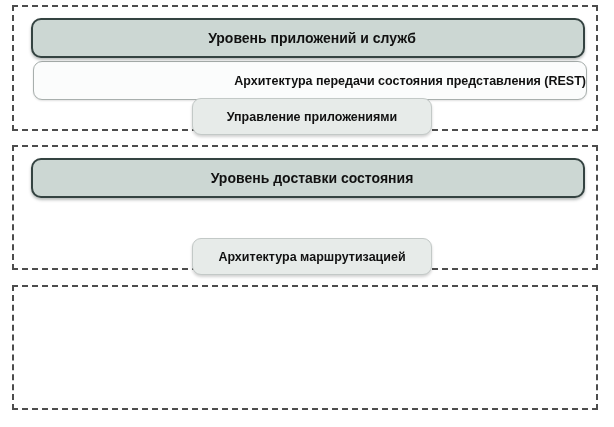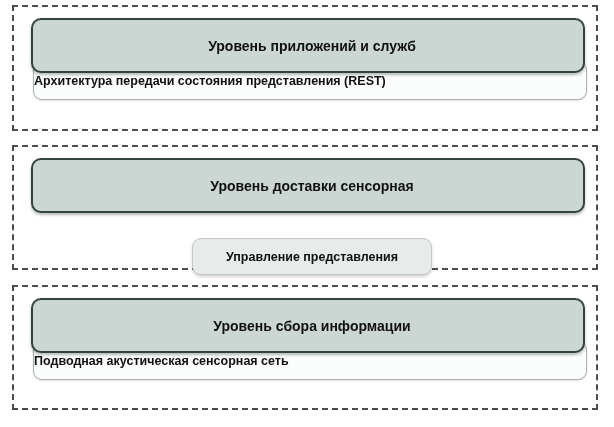--- a/index.html
+++ b/index.html
@@ -19,38 +19,38 @@
     width: 586px;
     height: 126px;
     border: 2px dashed #4d4d4d;
     background: transparent;
   }
   .layer.l1 { top: 5px; }
   .layer.l2 { top: 145px; height: 125px; }
   .layer.l3 { top: 285px; height: 125px; }
   .header-box {
     position: absolute;
-    left: 17px; right: 11px; top: 11px; height: 55px;
+    left: 17px; right: 11px; top: 11px; height: 40px;
     background: #ccd7d3;
     border: 2px solid #344341;
     border-radius: 10px;
     display: flex; align-items: center; justify-content: center;
     font-size: 14px; font-weight: bold;
     z-index: 2;
     box-shadow: 0 2px 3px rgba(50,60,58,0.35);
     text-align: center;
     padding-left: 8px;
   }
   .sub-box {
     position: absolute;
     left: 19px; right: 9px; top: 54px; height: 39px;
     background: #fbfcfc;
     border: 1px solid #a8afad;
     border-radius: 9px;
-    display: flex; align-items: center; justify-content: flex-start;
+    display: flex; align-items: center; justify-content: flex-end;
     font-size: 12.5px; font-weight: bold;
     z-index: 1;
     box-shadow: 0 1px 2px rgba(0,0,0,0.12);
     text-align: center;
   }
   .tag-box {
     position: absolute;
     left: 178px; width: 240px; top: 91px; height: 37px;
     background: #e7ebe9;
     border: 1px solid #c3c9c7;
@@ -67,33 +67,30 @@
 
 <div class="canvas">
 
   <div class="layer l1">
     <div class="header-box">
       <span>Уровень приложений и служб</span>
     </div>
     <div class="sub-box">
       <span>Архитектура передачи состояния представления (REST)</span>
     </div>
+    <div class="tag-box">
+      <span>Управление приложениями</span>
+    </div>
   </div>
 
   <div class="layer l2">
     <div class="header-box">
-      <span>Уровень доставки сенсорная</span>
+      <span>Уровень доставки состояния</span>
     </div>
     <div class="tag-box">
-      <span>Управление представления</span>
+      <span>Архитектура маршрутизацией</span>
     </div>
   </div>
 
   <div class="layer l3">
-    <div class="header-box">
-      <span>Уровень сбора информации</span>
-    </div>
-    <div class="sub-box">
-      <span>Подводная акустическая сенсорная сеть</span>
-    </div>
   </div>
 
 </div>
 
 </body></html>

